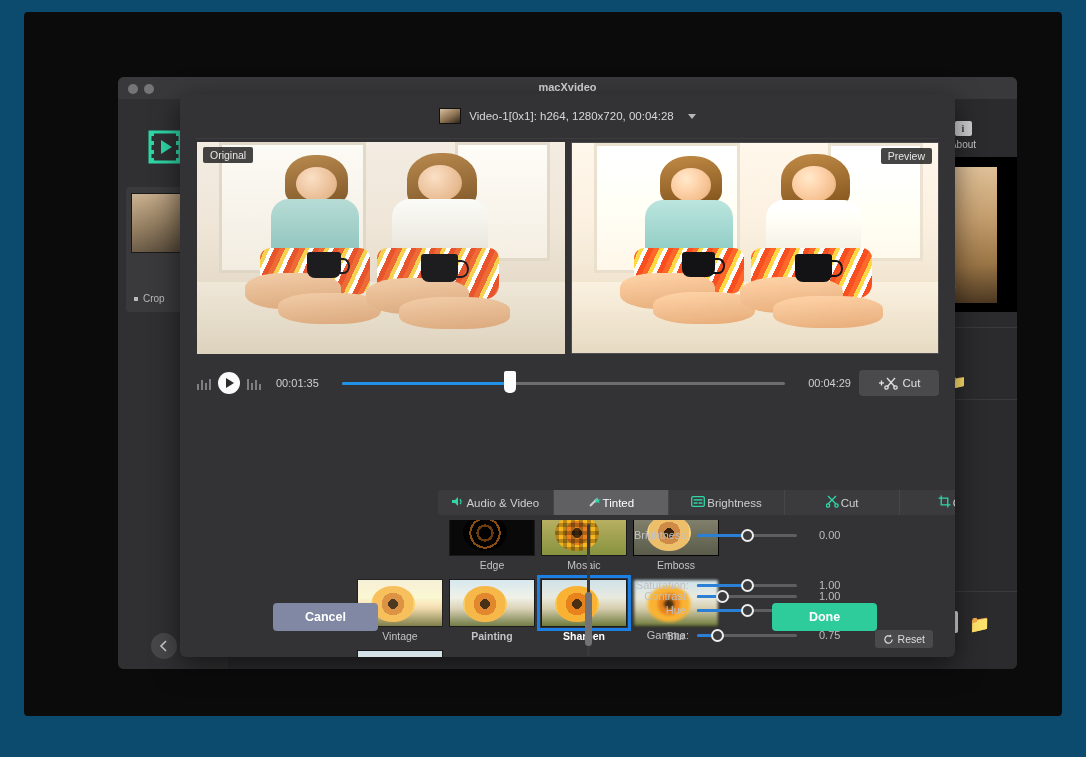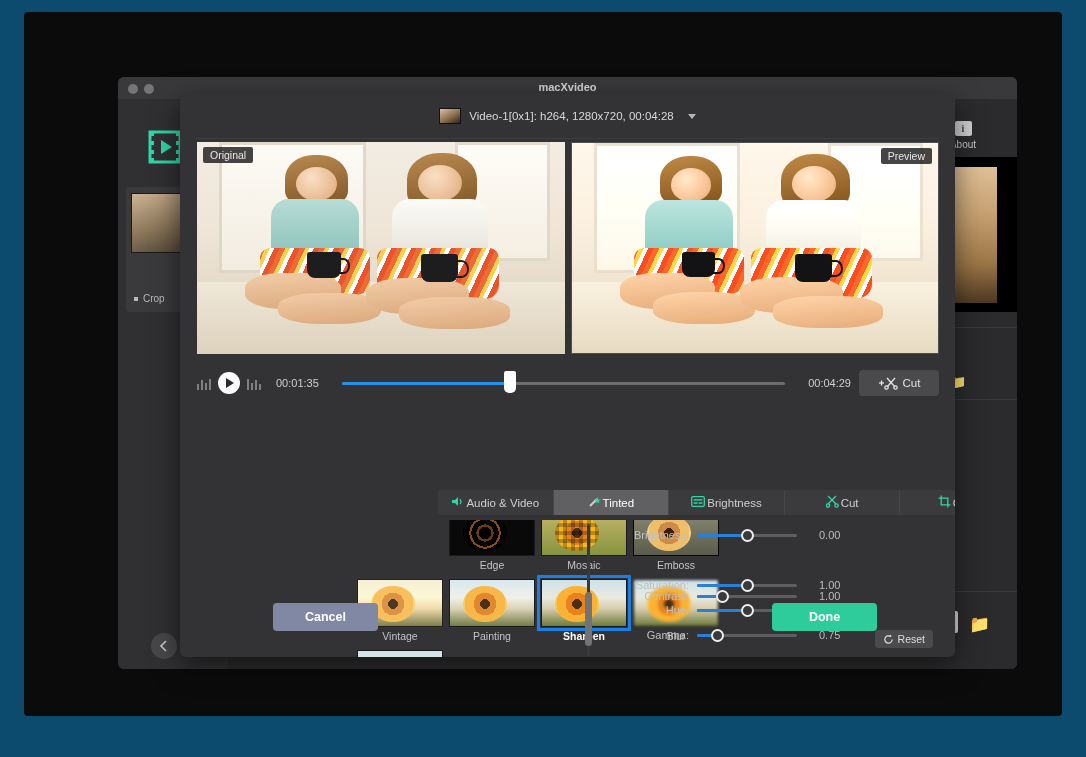--- a/index.html
+++ b/index.html
@@ -591,21 +591,21 @@
                 <div class="fx-flower"></div>
               </div>
               <div class="fx-label">Emboss</div>
             </div>
             <div class="fx-item" style="left: 0px; top: 59px;">
               <div class="fx-thumb sel-vintage">
                 <div class="fx-flower"></div>
               </div>
               <div class="fx-label">Vintage</div>
             </div>
-            <div class="fx-item" style="left: 92px; top: 59px;">
+            <div class="fx-item" style="left: 92px; top: 59px; font-weight: bold;">
               <div class="fx-thumb sel-painting">
                 <div class="fx-flower"></div>
               </div>
               <div class="fx-label">Painting</div>
             </div>
             <div class="fx-item selected" style="left: 184px; top: 59px;">
               <div class="fx-thumb sel-sharpen">
                 <div class="fx-flower"></div>
               </div>
               <div class="fx-label">Sharpen</div>

